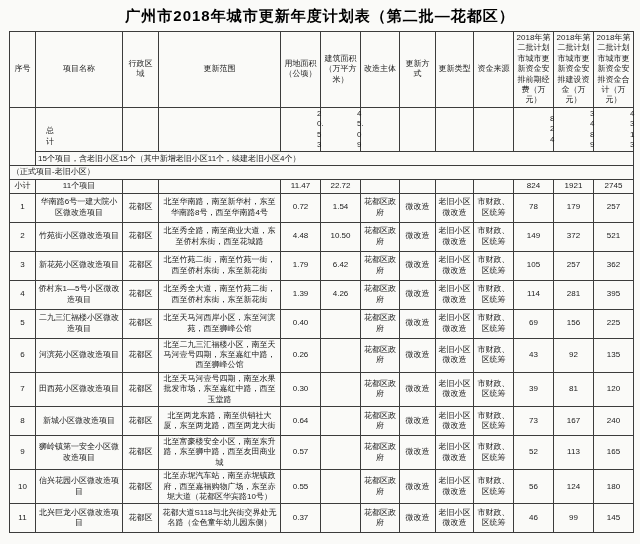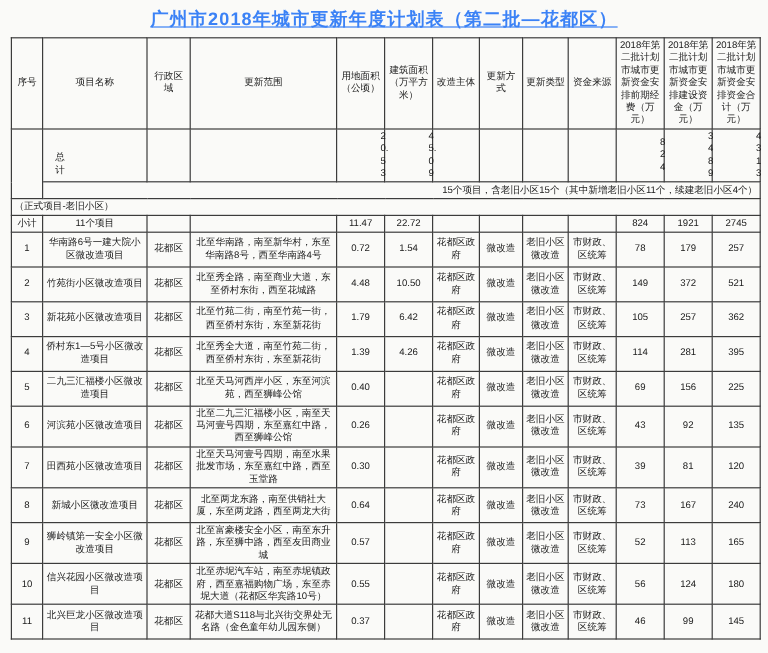--- a/index.html
+++ b/index.html
@@ -10,43 +10,42 @@
     color: #161616;
     overflow: hidden;
   }
   .page { width: 640px; height: 544px; padding: 4px 9px 0 9px; }
   .doc-title {
     text-align: center;
     font-size: 15px;
     font-weight: 700;
     letter-spacing: 1px;
     padding: 3px 0 5px 0;
-    color: #3b82f6;
-    text-decoration: underline;
+    color: #000000;
   }
   table.plan {
     width: 622px;
     margin: 0 auto;
     border-collapse: collapse;
     table-layout: fixed;
   }
   table.plan th, table.plan td {
     border: 1px solid #3c3c3c;
     font-size: 8px;
     line-height: 1.3;
     padding: 1px 2px;
     text-align: center;
     vertical-align: middle;
     word-break: break-all;
     color: #1a1a1a;
   }
   table.plan thead th { font-weight: 400; height: 52px; }
   td.c-name, td.c-scope { text-align: left; }
   tr.r-total td { height: 17px; padding-left: 36px; }
-  tr.r-note td { height: 14px; text-align: right; }
+  tr.r-note td { height: 14px; text-align: left; }
   tr.r-section td { height: 13px; text-align: left; border-left:1px solid #3c3c3c;margin-top:42px; }
   tr.r-subtotal td { height: 14px; }
   tbody.data-body td { height: 29px; }
   .page-footer {
     text-align: right;
     font-size: 13px;
     padding-top: 9px;
     color: #222;
     letter-spacing: 2px;
   }

